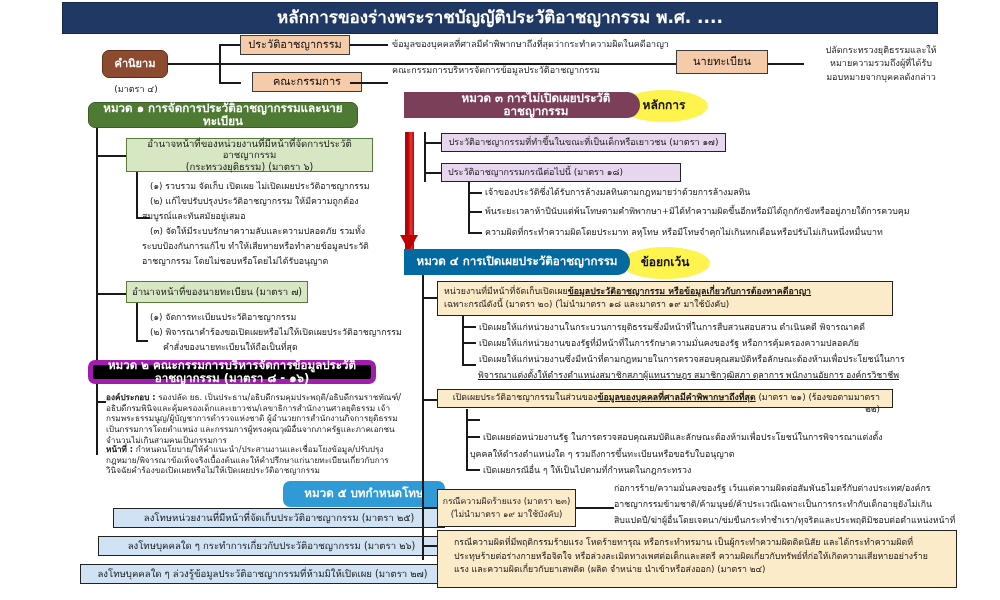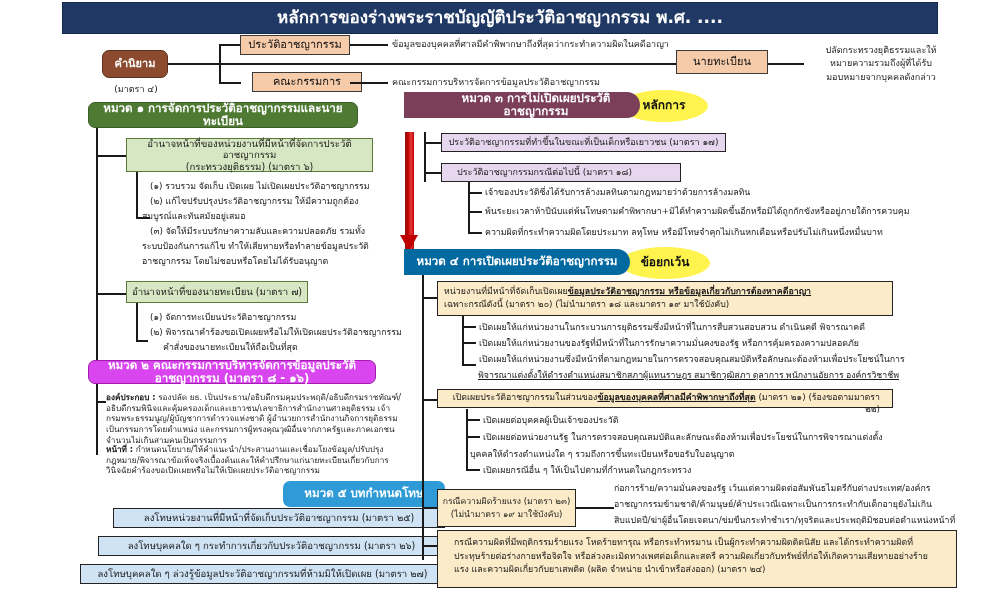--- a/index.html
+++ b/index.html
@@ -30,21 +30,21 @@
   }
   .peach {
     background:#F6CBAA; color:#111; font-size:11px;
     border:1.6px solid #3a3a3a;
   }
   .plaintxt { color:#222; font-size:9px; }
 
   
   .chap { color:#fff; font-size:11.6px; font-weight:bold; border-radius:7px; }
   .chap.green  { background:#4E7A33; border:1px solid #3b5d26; }
-  .chap.navy   { background:#d946ef; border:1px solid #a21caf; }
+  .chap.navy   { background:#000000; border:5px solid #a21caf; }
   .chap.maroon { background:#7B3F5A; border-radius:0 22px 22px 0;padding-left:28px; }
   .chap.orange { background:#0369a1; border-radius:0 22px 22px 0; }
   .chap.blue   { background:#2E9BD6; border-radius:7px; }
 
   
   .bubble {
     background:#FFF34D; border-radius:50%;
     color:#111; font-size:12px; font-weight:bold;
   }
 
@@ -88,21 +88,21 @@
   <div class="ln v" style="left:219px; top:45px; height:38px;"></div>
   <div class="ln h" style="left:219px; top:44px; width:22px;"></div>
   <div class="ln h" style="left:219px; top:82px; width:22px;"></div>
 
   <div class="n peach" style="left:240px; top:35px; width:110px; height:20px;">ประวัติอาชญากรรม</div>
   <div class="ln h" style="left:350px; top:44px; width:38px;"></div>
   <div class="n plaintxt tl" style="left:392px; top:37px; width:300px; height:14px;">ข้อมูลของบุคคลที่ศาลมีคำพิพากษาถึงที่สุดว่ากระทำความผิดในคดีอาญา</div>
 
   <div class="n peach" style="left:252px; top:72px; width:110px; height:20px;">คณะกรรมการ</div>
   <div class="ln h" style="left:350px; top:82px; width:38px;"></div>
-  <div class="n plaintxt tl" style="left:392px; top:75px; width:300px; height:14px;">คณะกรรมการบริหารจัดการข้อมูลประวัติอาชญากรรม</div>
+  <div class="n plaintxt tl" style="left:392px; top:63px; width:300px; height:14px;">คณะกรรมการบริหารจัดการข้อมูลประวัติอาชญากรรม</div>
 
   <div class="ln h" style="left:168px; top:63px; width:508px;"></div>
   <div class="n peach" style="left:676px; top:50px; width:92px; height:24px;">นายทะเบียน</div>
   <div class="ln h" style="left:768px; top:63px; width:36px;"></div>
   <div class="n plaintxt" style="left:806px; top:43px; width:150px; height:42px; white-space:pre-line; line-height:1.5;">ปลัดกระทรวงยุติธรรมและให้
 หมายความรวมถึงผู้ที่ได้รับ
 มอบหมายจากบุคคลดังกล่าว</div>
 
   <div class="n chap green" style="left:88px; top:102px; width:270px; height:26px;">หมวด ๑ การจัดการประวัติอาชญากรรมและนายทะเบียน</div>
 
@@ -155,21 +155,21 @@
   <div class="redarrow" style="left:400px; top:132px; width:19px; height:118px;">
     <div class="shaft"></div>
       <div class="head"></div>
   </div>
 
   <div class="ln v" style="left:424px; top:132px; height:50px;"></div>
   <div class="ln h" style="left:424px; top:142px; width:18px;"></div>
   <div class="ln h" style="left:424px; top:172px; width:18px;"></div>
 
   <div class="n lilac" style="left:441px; top:133px; width:285px; height:19px;">ประวัติอาชญากรรมที่ทำขึ้นในขณะที่เป็นเด็กหรือเยาวชน (มาตรา ๑๗)</div>
-  <div class="n lilac tl" style="left:441px; top:163px; width:240px; height:19px; padding-left:15px;">ประวัติอาชญากรรมกรณีต่อไปนี้ (มาตรา ๑๘)</div>
+  <div class="n lilac tl" style="left:441px; top:163px; width:240px; height:19px; padding-left:6px;">ประวัติอาชญากรรมกรณีต่อไปนี้ (มาตรา ๑๘)</div>
 
   <div class="ln v" style="left:468px; top:182px; height:52px;"></div>
   <div class="ln h" style="left:468px; top:192px; width:14px;"></div>
   <div class="ln h" style="left:468px; top:211px; width:14px;"></div>
   <div class="ln h" style="left:468px; top:232px; width:14px;"></div>
 
   <div class="n body-text tl" style="left:485px; top:186px; width:420px; height:14px;">เจ้าของประวัติซึ่งได้รับการล้างมลทินตามกฎหมายว่าด้วยการล้างมลทิน</div>
   <div class="n body-text tl" style="left:485px; top:205px; width:510px; height:14px;">พ้นระยะเวลาห้าปีนับแต่พ้นโทษตามคำพิพากษา+มิได้ทำความผิดขึ้นอีกหรือมิได้ถูกกักขังหรืออยู่ภายใต้การควบคุม</div>
   <div class="n body-text tl" style="left:485px; top:226px; width:510px; height:14px;">ความผิดที่กระทำความผิดโดยประมาท ลหุโทษ หรือมีโทษจำคุกไม่เกินหกเดือนหรือปรับไม่เกินหนึ่งหมื่นบาท</div>
 
@@ -203,21 +203,20 @@
     <div class="body-text">
       <span>เปิดเผยประวัติอาชญากรรมในส่วนของ</span><span class="b u">ข้อมูลของบุคคลที่ศาลมีคำพิพากษาถึงที่สุด</span><span> (มาตรา ๒๑) (ร้องขอตามมาตรา ๒๒)</span>
     </div>
   </div>
 
   <div class="ln v" style="left:466px; top:409px; height:62px;"></div>
   <div class="ln h" style="left:466px; top:419px; width:14px;"></div>
   <div class="ln h" style="left:466px; top:436px; width:14px;"></div>
   <div class="ln h" style="left:466px; top:469px; width:14px;"></div>
 
-  <div class="n body-text tl" style="left:483px; top:414px; width:440px; height:14px;">เปิดเผยต่อบุคคลผู้เป็นเจ้าของประวัติ</div>
   <div class="n body-text tl" style="left:483px; top:431px; width:500px; height:14px;">เปิดเผยต่อหน่วยงานรัฐ ในการตรวจสอบคุณสมบัติและลักษณะต้องห้ามเพื่อประโยชน์ในการพิจารณาแต่งตั้ง</div>
   <div class="n body-text tl" style="left:470px; top:448px; width:500px; height:14px;">บุคคลให้ดำรงตำแหน่งใด ๆ รวมถึงการขึ้นทะเบียนหรือขอรับใบอนุญาต</div>
   <div class="n body-text tl" style="left:483px; top:464px; width:500px; height:14px;">เปิดเผยกรณีอื่น ๆ ให้เป็นไปตามที่กำหนดในกฎกระทรวง</div>
 
   <div class="n cream" style="left:437px; top:489px; width:139px; height:38px; white-space:pre-line; font-size:8.6px; line-height:1.5;">กรณีความผิดร้ายแรง (มาตรา ๒๓)
 (ไม่นำมาตรา ๑๙ มาใช้บังคับ)</div>
   <div class="ln h" style="left:576px; top:507px; width:38px;"></div>
 
   <div class="n body-text tl" style="left:614px; top:482px; width:390px; height:14px;">ก่อการร้าย/ความมั่นคงของรัฐ เว้นแต่ความผิดต่อสัมพันธไมตรีกับต่างประเทศ/องค์กร</div>
   <div class="n body-text tl" style="left:614px; top:498px; width:390px; height:14px;">อาชญากรรมข้ามชาติ/ค้ามนุษย์/ค้าประเวณีเฉพาะเป็นการกระทำกับเด็กอายุยังไม่เกิน</div>

